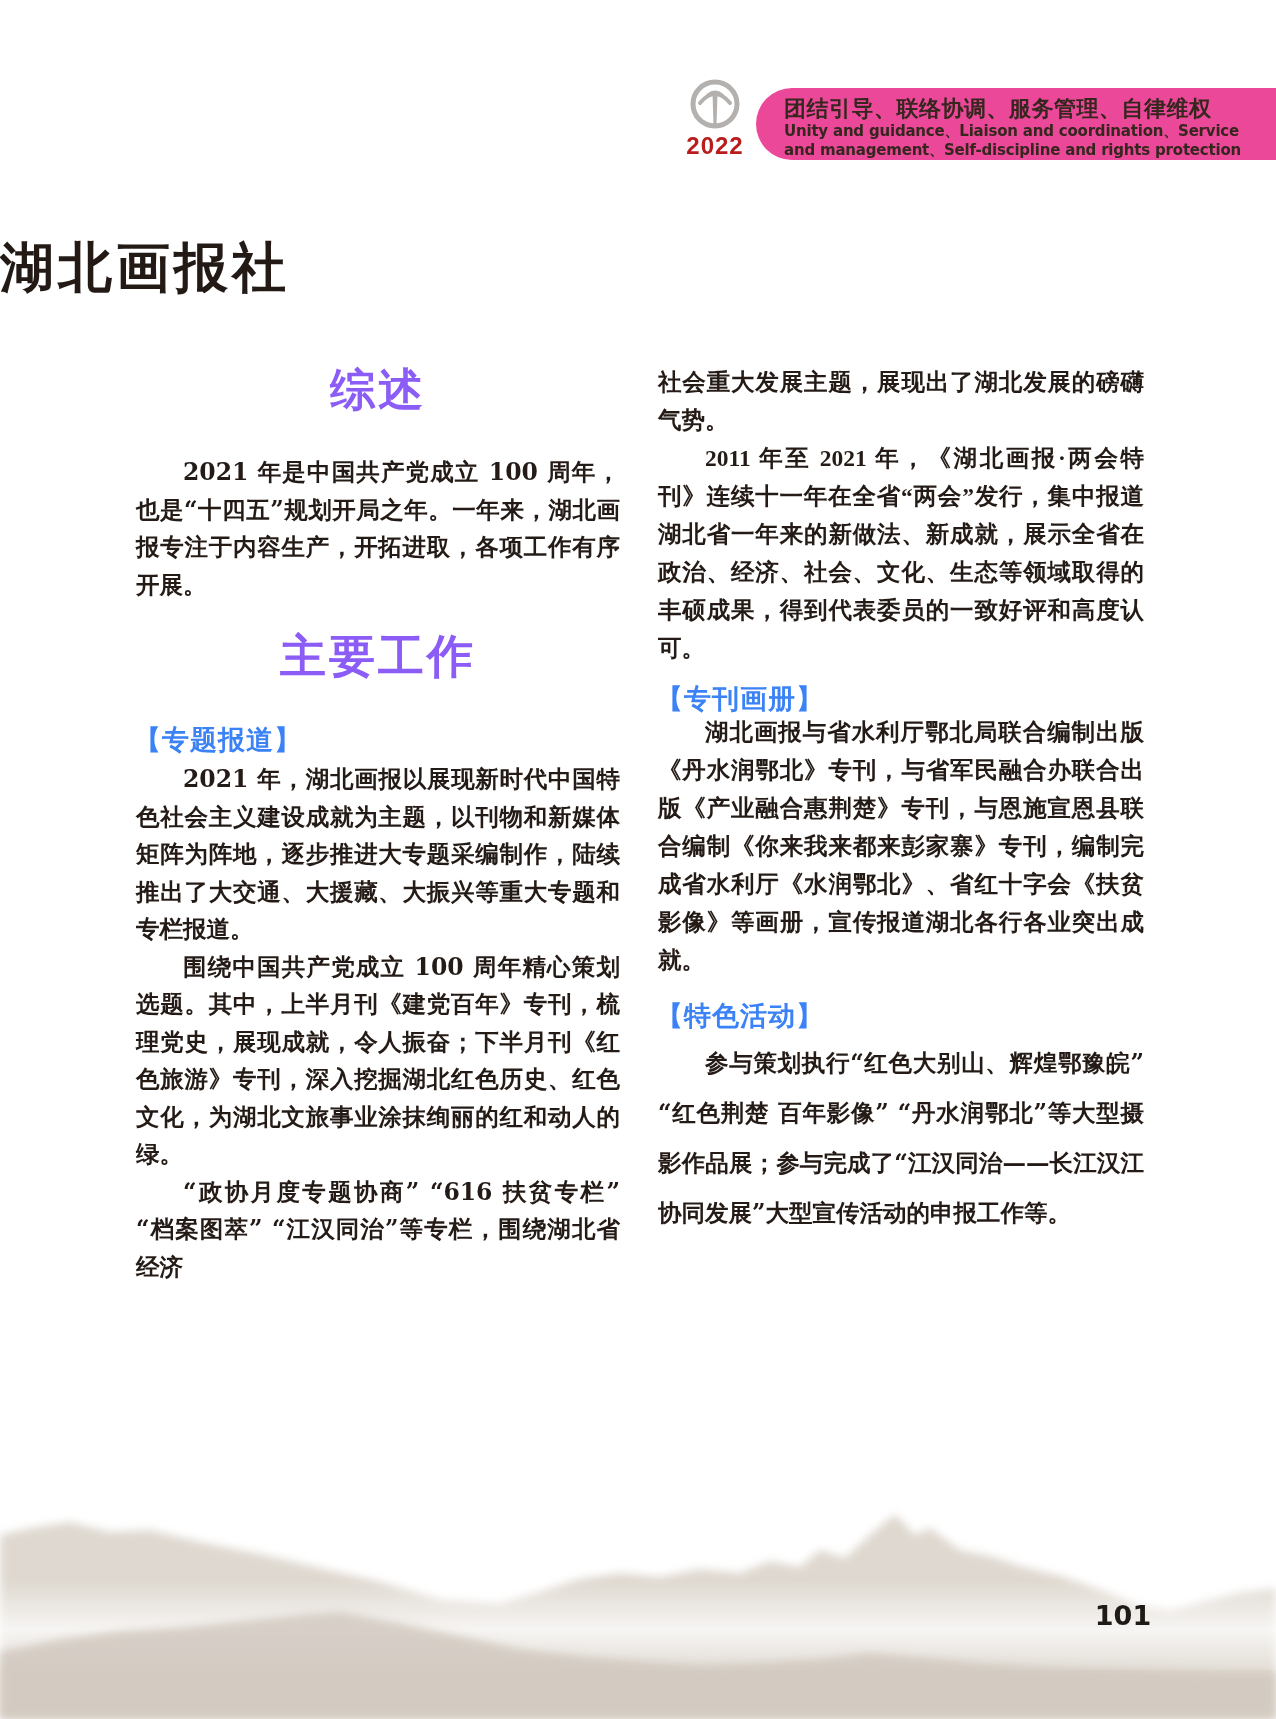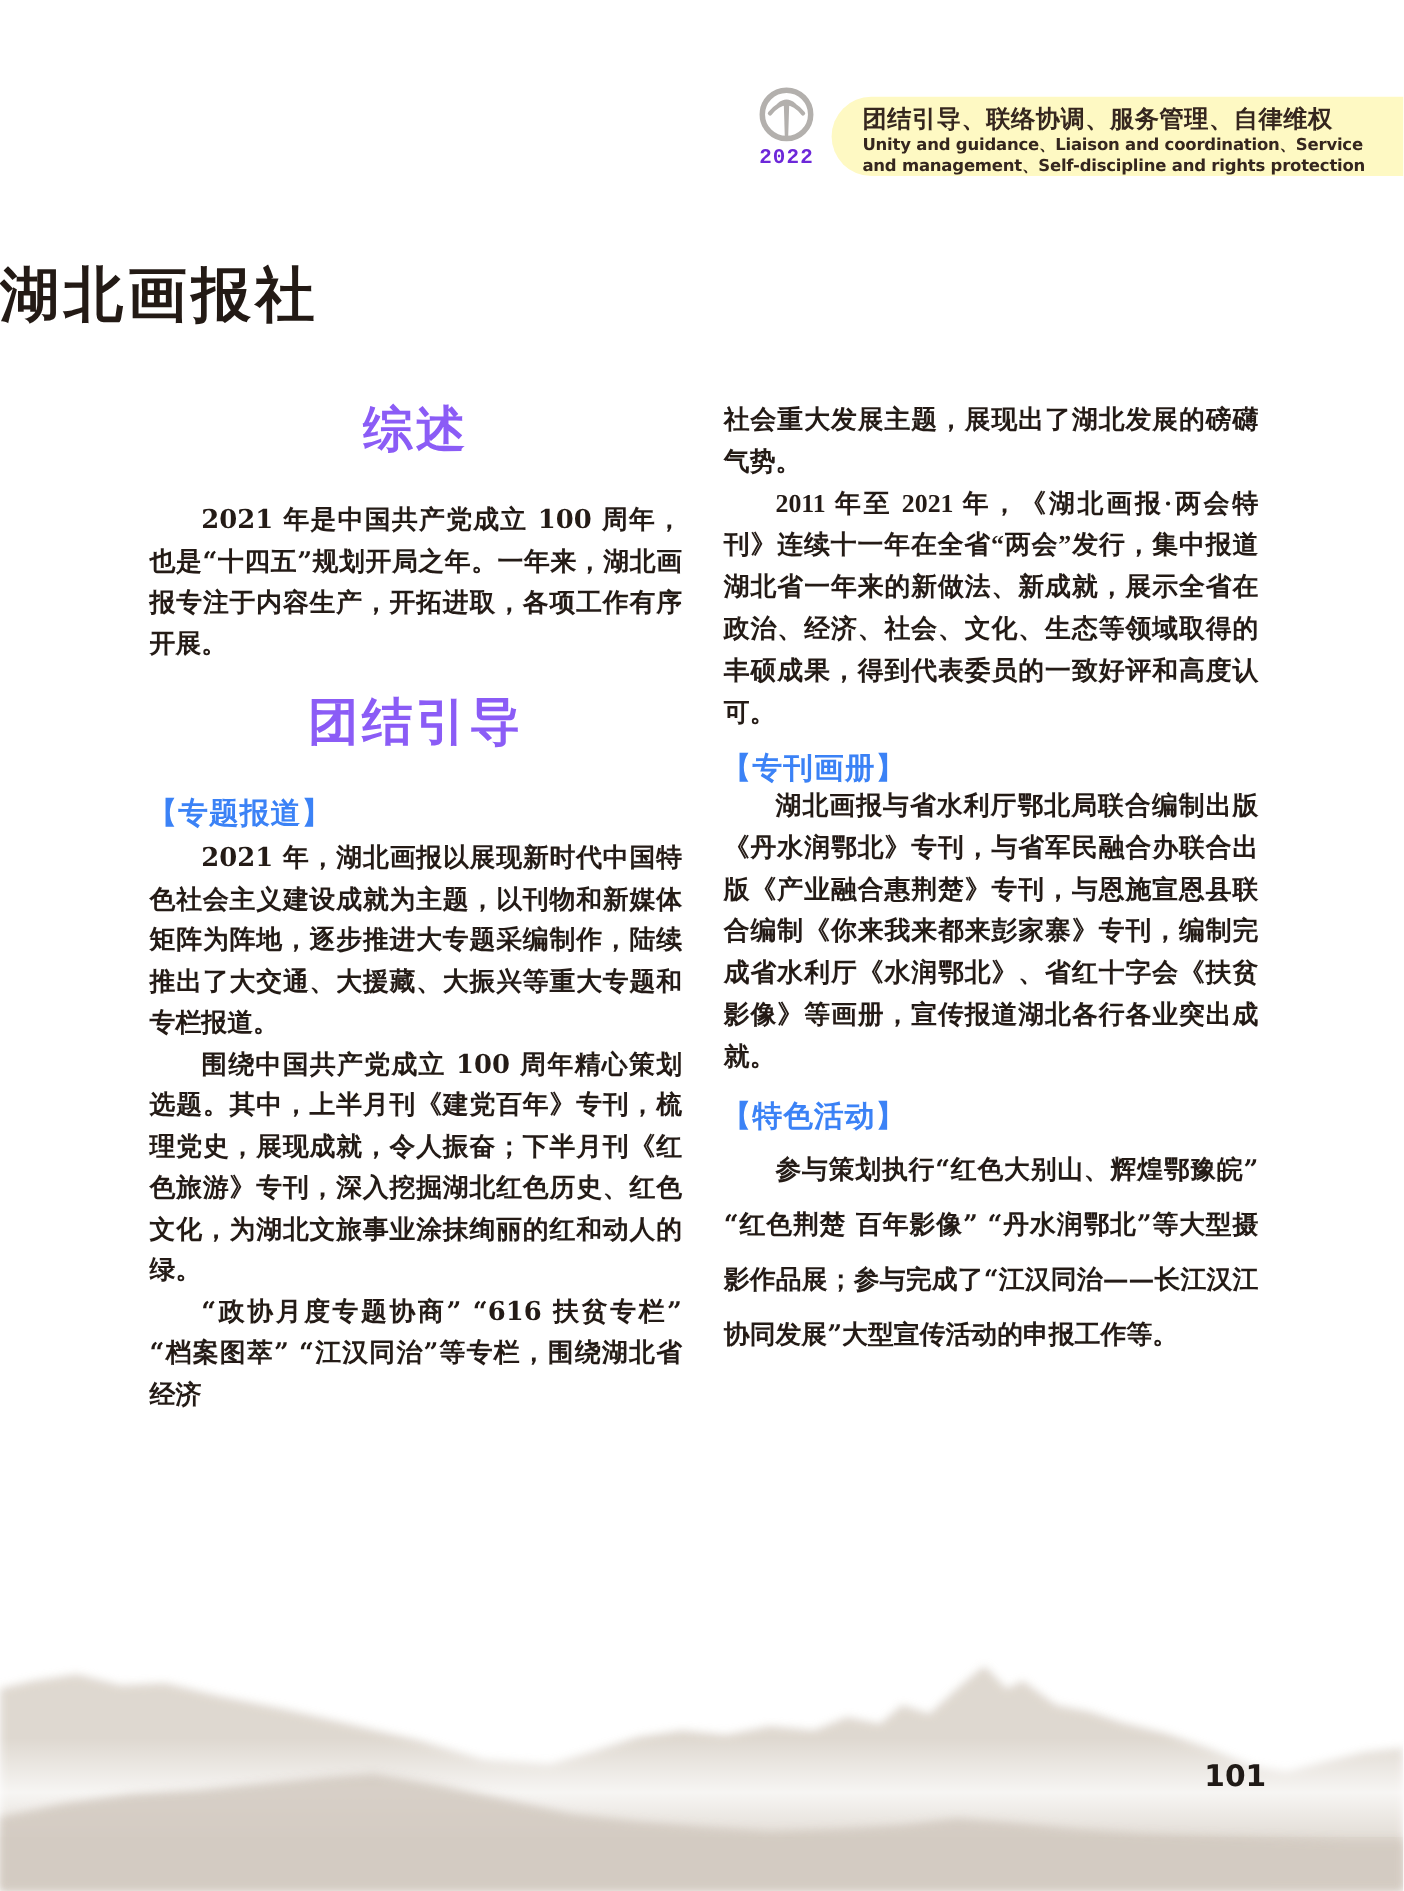--- a/index.html
+++ b/index.html
@@ -9,26 +9,26 @@
     background:#ffffff;
     overflow:hidden;
     font-family:"DejaVu Serif","Liberation Serif",serif;
     color:#241b16;
   }
   
   .logo-block{position:absolute;left:684px;top:78px;width:62px;text-align:center;}
   .logo-block svg{display:block;margin:0 auto;}
   .logo-year{
     margin-top:2px;
-    font-family:Liberation Mono, monospace;
-    font-weight:700;font-size:19px;letter-spacing:1px;color:#6d28d9;
+    font-family:Liberation Sans, sans-serif;
+    font-weight:700;font-size:24px;letter-spacing:1px;color:#b91c1c;
   }
   .banner{
     position:absolute;left:756px;top:88px;right:0;height:72px;
-    background:#fef9c3;
+    background:#ec4899;
     border-radius:36px 0 0 36px;
     padding:8px 10px 0 28px;
     box-sizing:border-box;
   }
   .banner-zh{
     font-family:"DejaVu Sans","Liberation Sans",sans-serif;
     font-weight:700;font-size:22px;line-height:26px;
     letter-spacing:0.5px;color:#35261e;white-space:nowrap;
   }
   .banner-en{
@@ -111,21 +111,21 @@
   </div>
 
   <h1 class="page-title">湖北画报社</h1>
 
   <h2 class="col-heading h-overview">综述</h2>
 
   <div class="body-block b-overview">
     <p class="indent">2021 年是中国共产党成立 100 周年，也是“十四五”规划开局之年。一年来，湖北画报专注于内容生产，开拓进取，各项工作有序开展。</p>
   </div>
 
-  <h2 class="col-heading h-mainwork">团结引导</h2>
+  <h2 class="col-heading h-mainwork">主要工作</h2>
 
   <h3 class="sub-heading h-feature">【专题报道】</h3>
 
   <div class="body-block b-left-main">
     <p class="indent">2021 年，湖北画报以展现新时代中国特色社会主义建设成就为主题，以刊物和新媒体矩阵为阵地，逐步推进大专题采编制作，陆续推出了大交通、大援藏、大振兴等重大专题和专栏报道。</p>
     <p class="indent">围绕中国共产党成立 100 周年精心策划选题。其中，上半月刊《建党百年》专刊，梳理党史，展现成就，令人振奋；下半月刊《红色旅游》专刊，深入挖掘湖北红色历史、红色文化，为湖北文旅事业涂抹绚丽的红和动人的绿。</p>
     <p class="indent">“政协月度专题协商” “616 扶贫专栏” “档案图萃” “江汉同治”等专栏，围绕湖北省经济</p>
   </div>
 
   <div class="body-block b-right-top">

